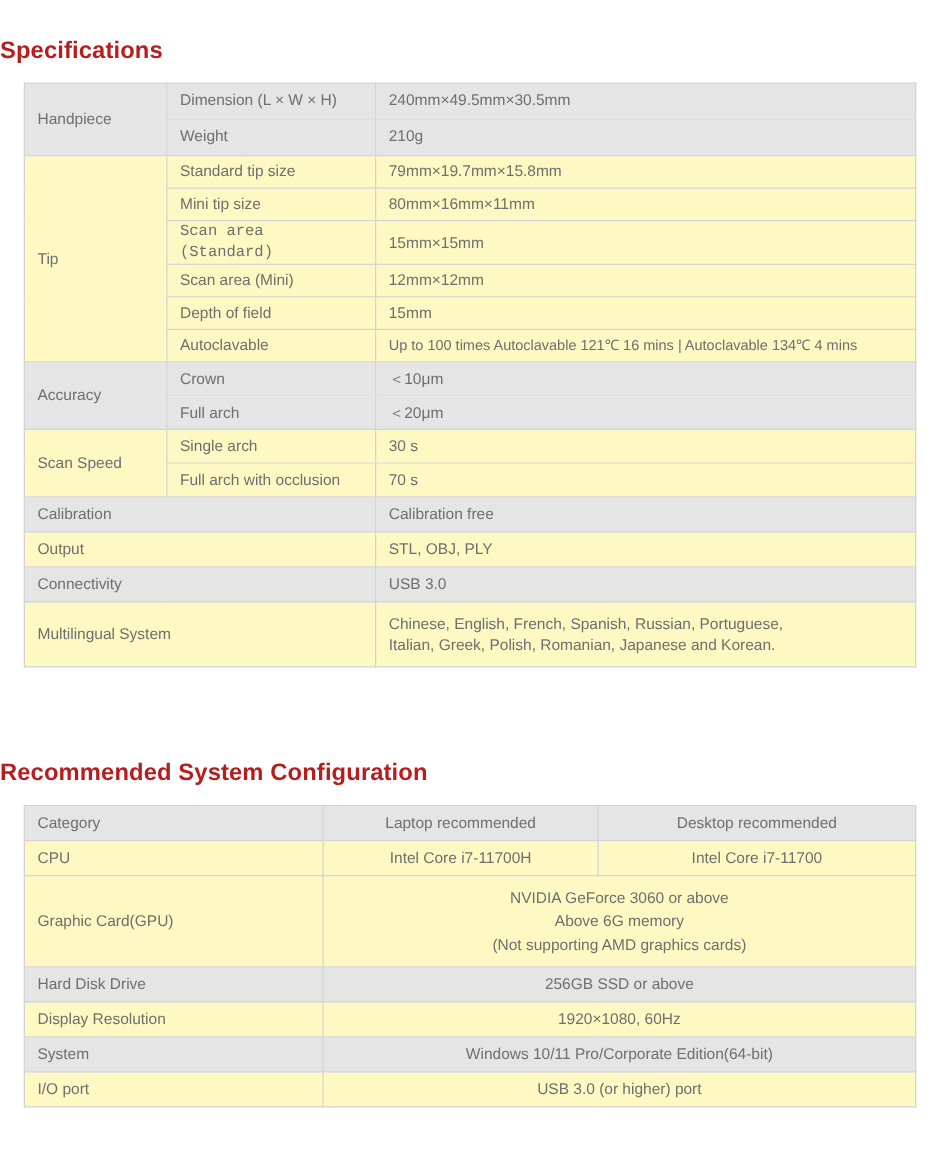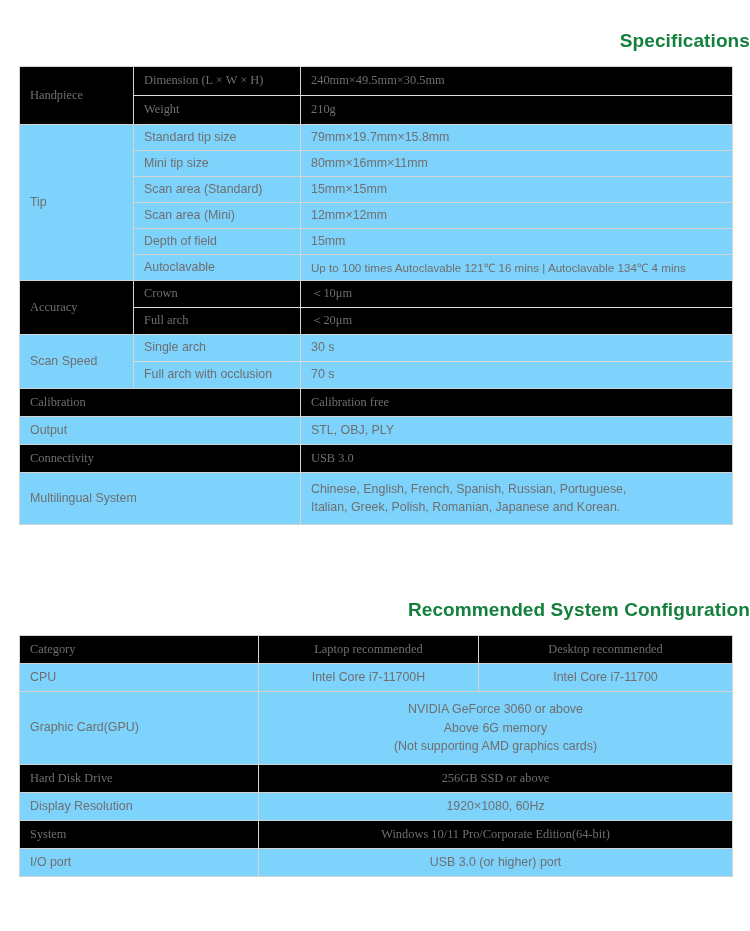--- a/index.html
+++ b/index.html
@@ -15,24 +15,24 @@
     overflow: hidden;
   }
 
   .page {
     position: relative;
     width: 750px;
     height: 931px;
   }
 
   .section-title {
-    text-align: right;
+    text-align: left;
     font-size: 19px;
     font-weight: bold;
-    color: #15803d;
+    color: #b91c1c;
     letter-spacing: 0.1px;
   }
 
   #spec-title { margin-top: 30px; margin-bottom: 0; }
   #sys-title  { margin-top: 0; margin-bottom: 0; }
 
   .tbl-wrap { padding: 0 19px 0 19px; }
 
   table.grid {
     border-collapse: collapse;
@@ -49,22 +49,22 @@
     line-height: 1.38;
     font-weight: normal;
   }
 
   
   td.sub {
     border-top: 1px solid #d9d9d9;
     border-bottom: 1px solid #d9d9d9;
   }
 
-  .shade-white { background: #000000; font-family: Liberation Serif, serif; }
-  .shade-gray  { background: #7dd3fc; }
+  .shade-white { background: #e5e5e5; }
+  .shade-gray  { background: #fef9c3; }
 
   .ctr { text-align: center; }
 
   
   #spec-table col.c1 { width: 114px; }
   #spec-table col.c2 { width: 167px; }
   #spec-table col.c3 { width: 432px; }
 
   
   #sys-table col.d1 { width: 239px; }
@@ -104,21 +104,21 @@
         <tr>
           <td class="shade-gray" rowspan="6">Tip</td>
           <td class="shade-gray sub" style="height:25px;">Standard tip size</td>
           <td class="shade-gray sub">79mm×19.7mm×15.8mm</td>
         </tr>
         <tr>
           <td class="shade-gray sub" style="height:25px;">Mini tip size</td>
           <td class="shade-gray sub">80mm×16mm×11mm</td>
         </tr>
         <tr>
-          <td class="shade-gray sub" style="height:25px;">Scan area (Standard)</td>
+          <td class="shade-gray sub" style="height:25px;font-family:Liberation Mono, monospace;">Scan area (Standard)</td>
           <td class="shade-gray sub">15mm×15mm</td>
         </tr>
         <tr>
           <td class="shade-gray sub" style="height:25px;">Scan area (Mini)</td>
           <td class="shade-gray sub">12mm×12mm</td>
         </tr>
         <tr>
           <td class="shade-gray sub" style="height:25px;">Depth of field</td>
           <td class="shade-gray sub">15mm</td>
         </tr>

